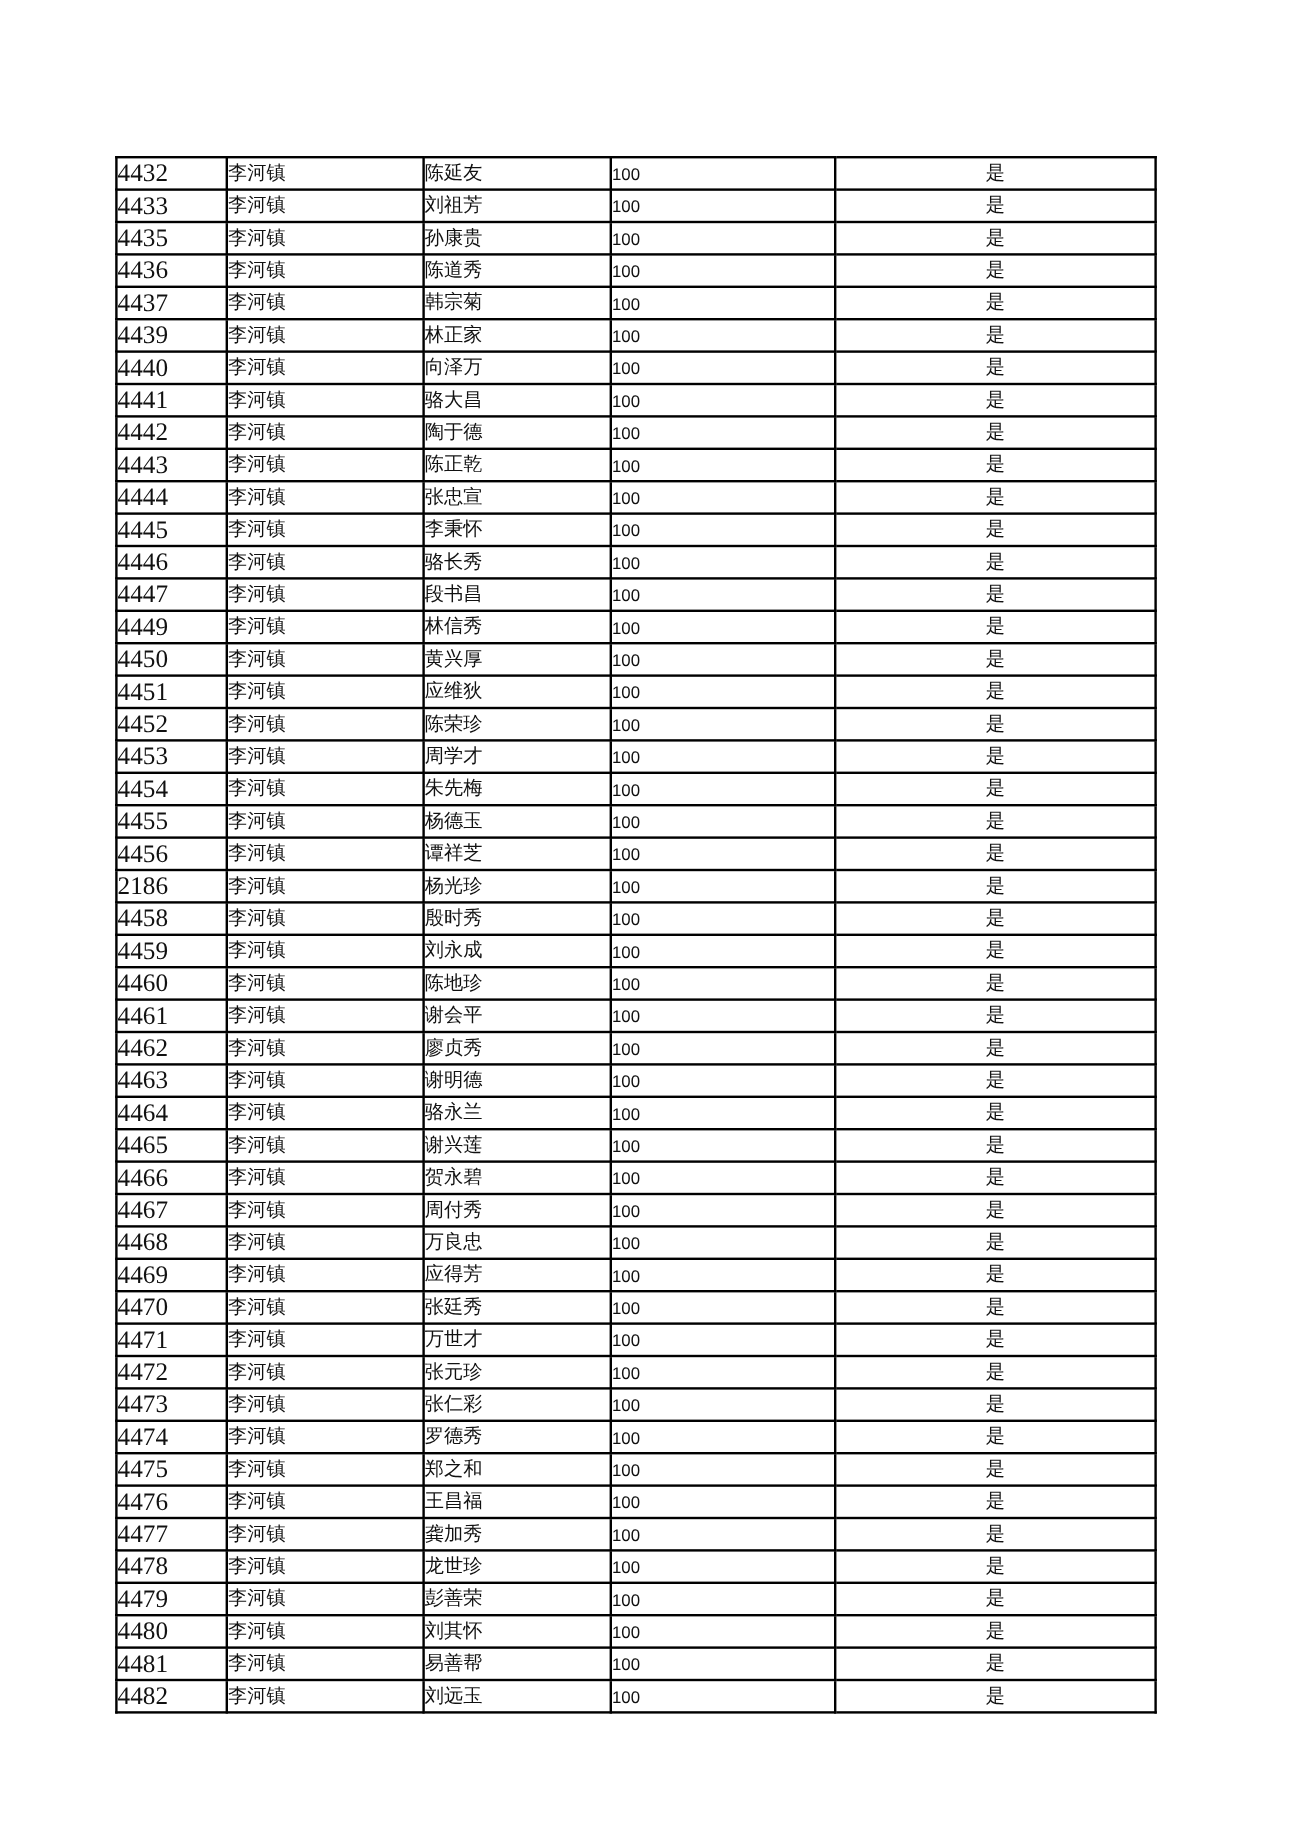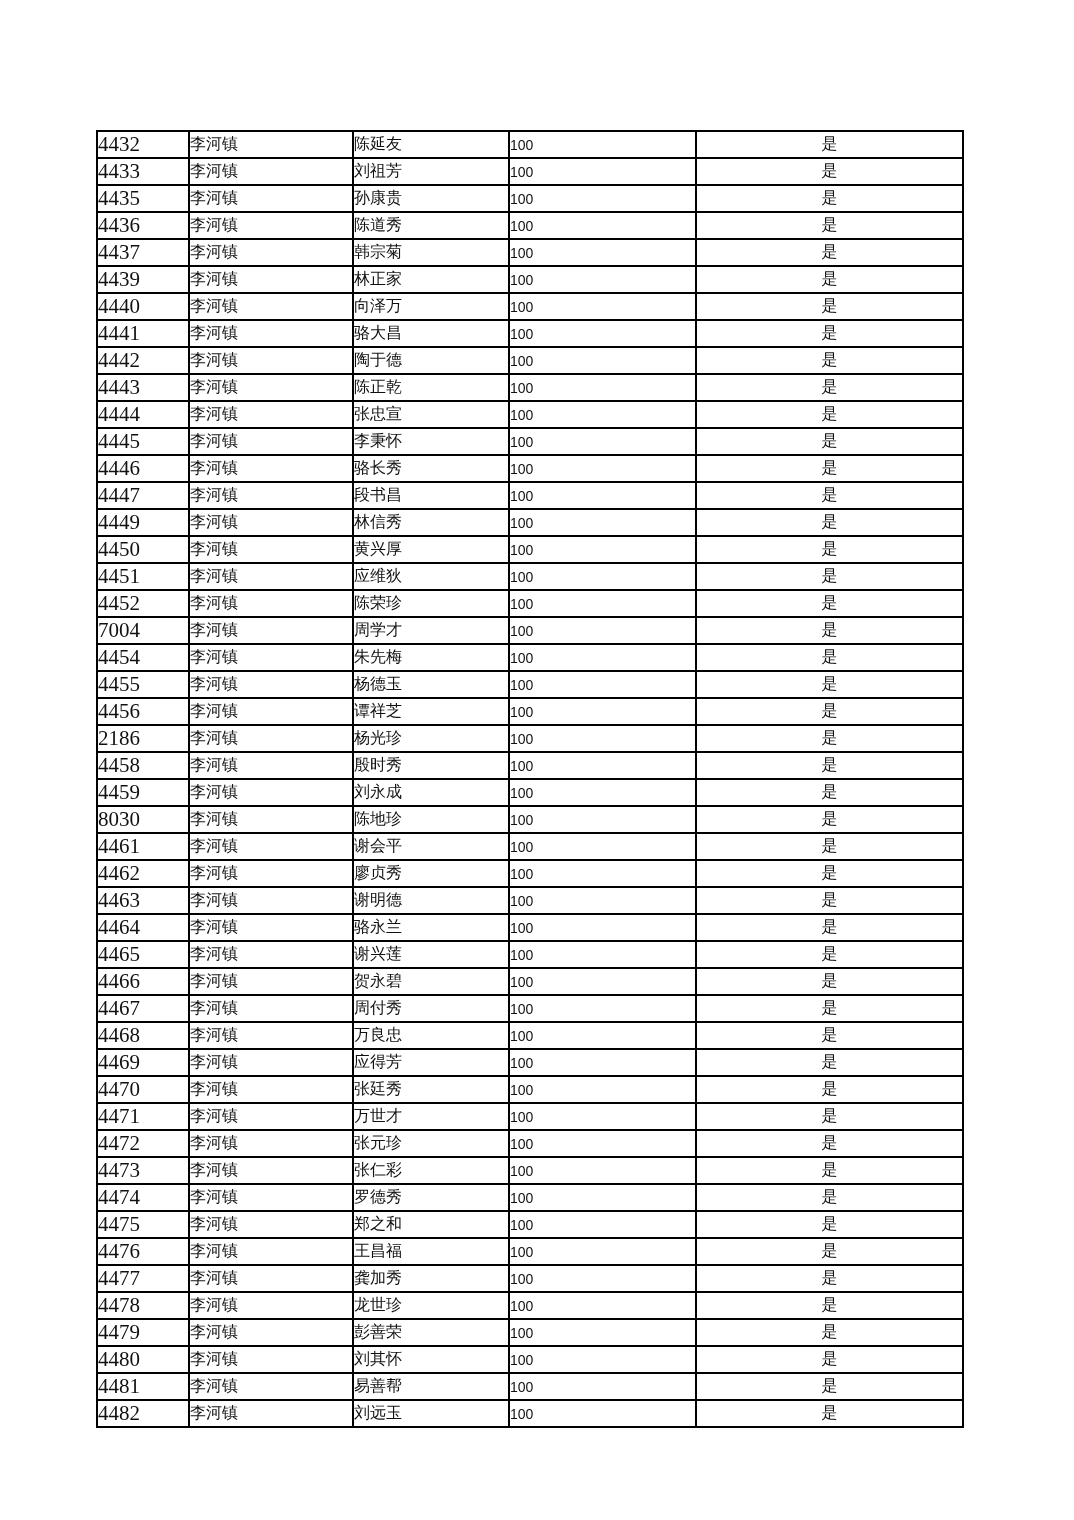--- a/index.html
+++ b/index.html
@@ -213,21 +213,21 @@
 
   <tr>
     <td class="c-id">4452</td>
     <td class="c-town">李河镇</td>
     <td class="c-name">陈荣珍</td>
     <td class="c-score">100</td>
     <td class="c-flag">是</td>
   </tr>
 
   <tr>
-    <td class="c-id">7004</td>
+    <td class="c-id">4453</td>
     <td class="c-town">李河镇</td>
     <td class="c-name">周学才</td>
     <td class="c-score">100</td>
     <td class="c-flag">是</td>
   </tr>
 
   <tr>
     <td class="c-id">4454</td>
     <td class="c-town">李河镇</td>
     <td class="c-name">朱先梅</td>
@@ -269,21 +269,21 @@
 
   <tr>
     <td class="c-id">4459</td>
     <td class="c-town">李河镇</td>
     <td class="c-name">刘永成</td>
     <td class="c-score">100</td>
     <td class="c-flag">是</td>
   </tr>
 
   <tr>
-    <td class="c-id">8030</td>
+    <td class="c-id">4460</td>
     <td class="c-town">李河镇</td>
     <td class="c-name">陈地珍</td>
     <td class="c-score">100</td>
     <td class="c-flag">是</td>
   </tr>
 
   <tr>
     <td class="c-id">4461</td>
     <td class="c-town">李河镇</td>
     <td class="c-name">谢会平</td>

